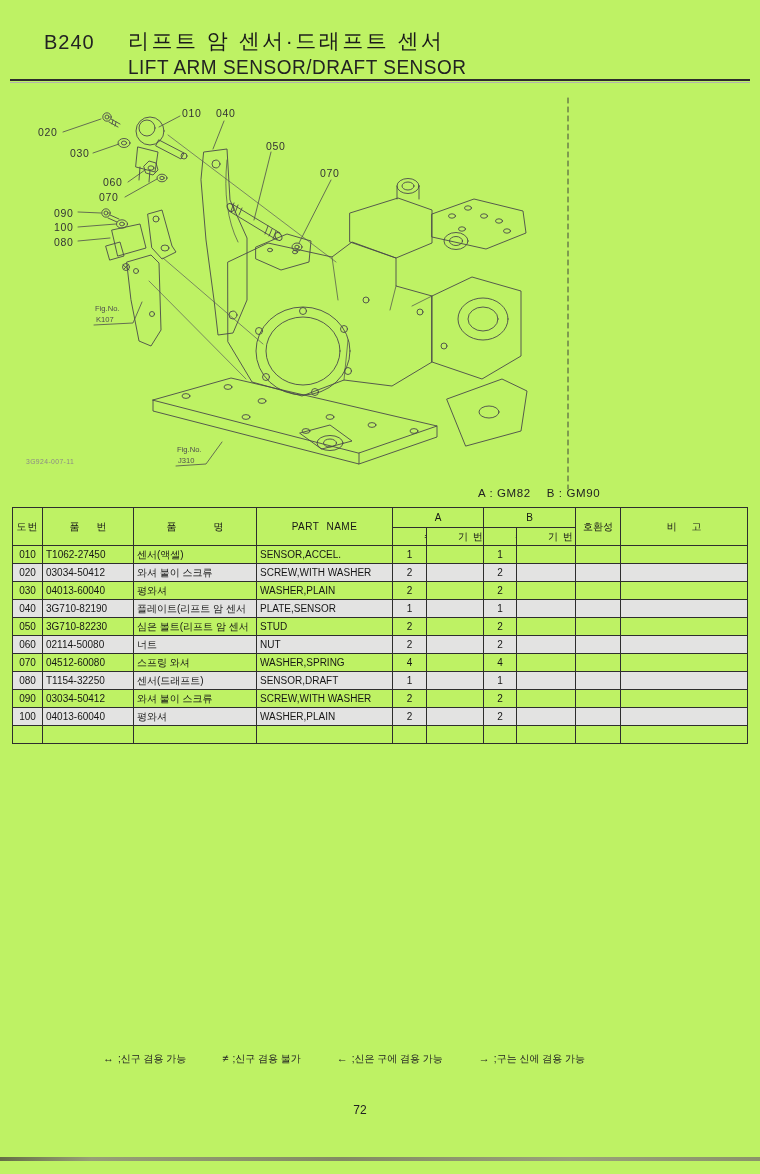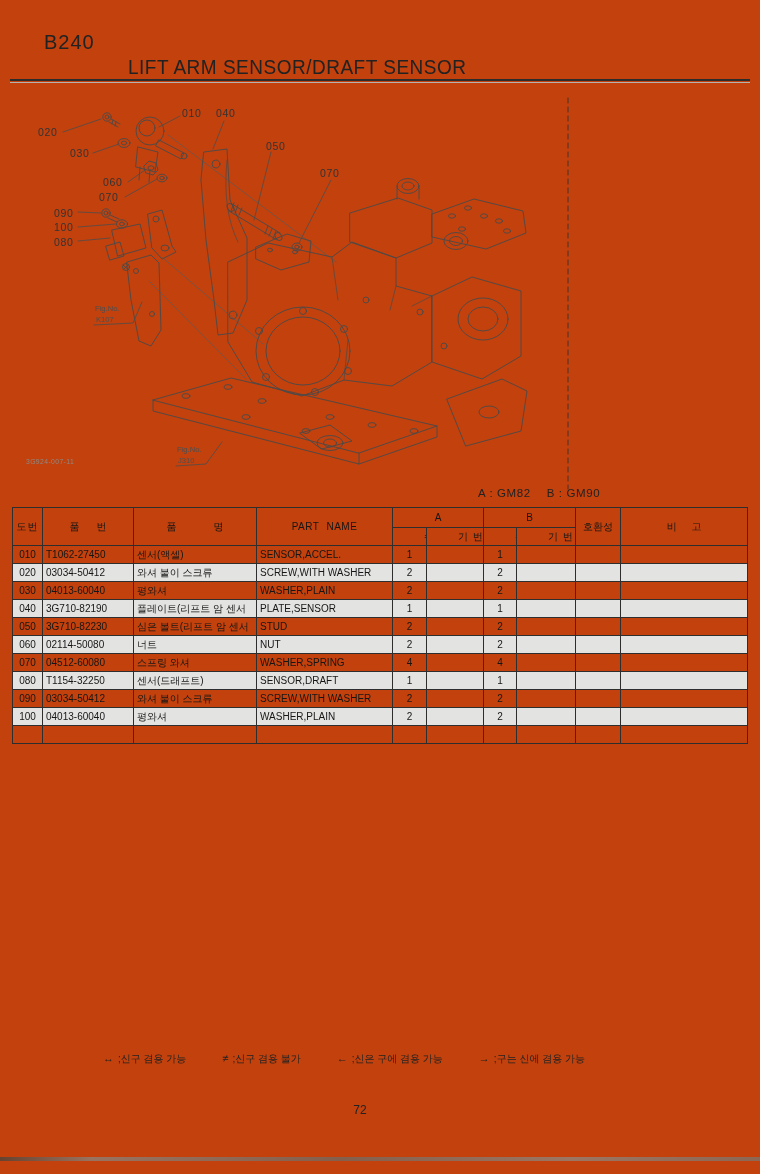--- a/index.html
+++ b/index.html
@@ -4,21 +4,21 @@
 <style>
   html,body{margin:0;padding:0;}
   body{
     font-family:"Liberation Sans", sans-serif;
     background:#e8e8ea;
   }
   .page{
     position:relative;
     width:760px;height:1174px;
     margin:0 auto;
-    background:#c2410c;
+    background:#bef264;
     overflow:hidden;
     color:#1c1c1c;
   }
   
   .hdr-code{
     position:absolute;left:44px;top:31px;
     font-size:20px;letter-spacing:1px;color:#222;
   }
   .hdr-ko{
     position:absolute;left:128px;top:27px;
@@ -89,20 +89,21 @@
     background:linear-gradient(90deg,#47423b,#8a857c 12%,#6e6962 45%,#8d8880 75%,#79746c);
     opacity:.75;
   }
 </style>
 </head>
 <body>
 
 <div class="page">
 
   <div class="hdr-code">B240</div>
+  <div class="hdr-ko">리프트 암 센서·드래프트 센서</div>
   <div class="hdr-en">LIFT ARM SENSOR/DRAFT SENSOR</div>
   <div class="hdr-rule"></div>
   <div class="hdr-rule2"></div>
 
   <svg class="diagram-svg" viewBox="0 0 760 500">
     <g fill="none" stroke="#4a4a4a" stroke-width="0.9" stroke-linejoin="round" stroke-linecap="round">
 
       <line x1="568" y1="98" x2="568" y2="489" stroke="#333" stroke-width="0.9" stroke-dasharray="5 4"></line>
 
       <g stroke="#5a5a5a" stroke-width="0.7">

